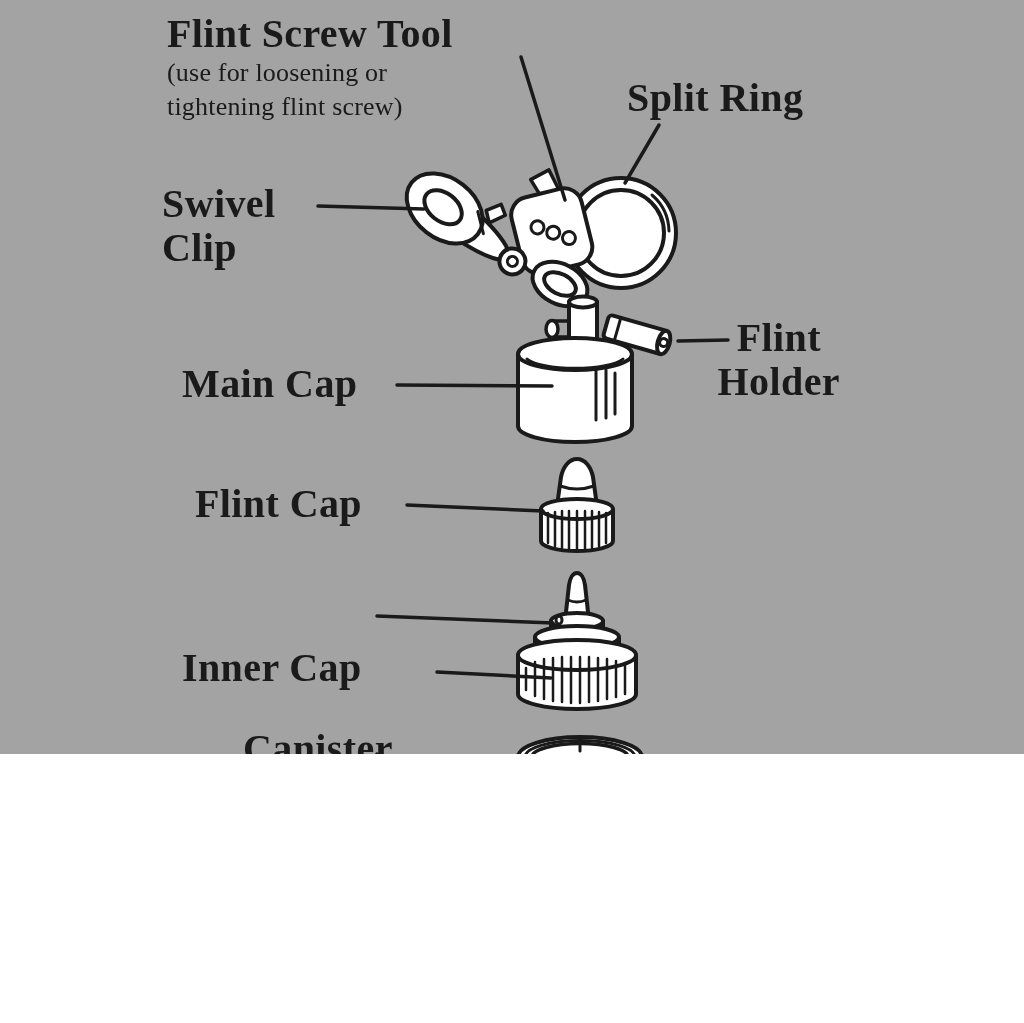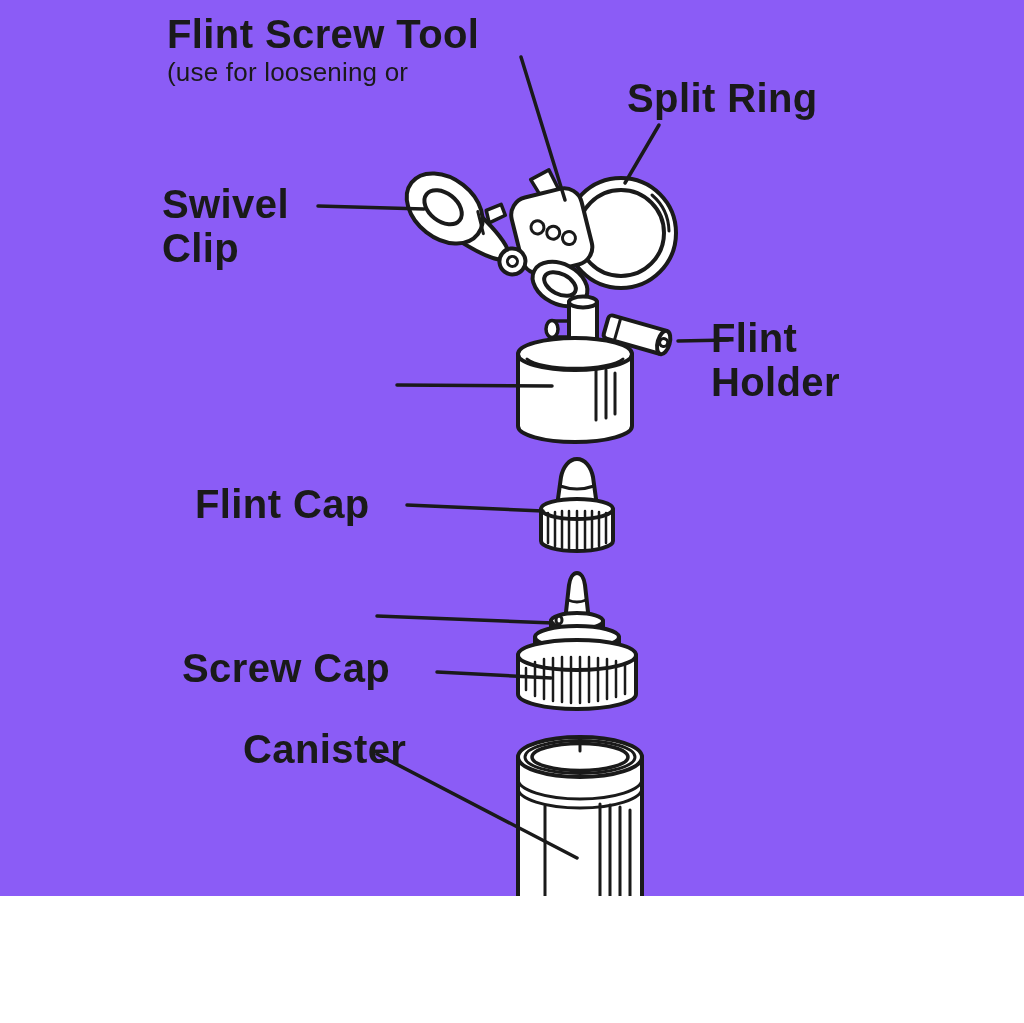--- a/index.html
+++ b/index.html
@@ -1,30 +1,30 @@
 <!DOCTYPE html>
 <html style="--ink: #1a1a1a; --bg: #ffffff;"><head>
 <meta charset="utf-8">
 <style>
   * { margin:0; padding:0; box-sizing:border-box; }
   html,body { background:#ffffff; }
   .stage {
     position:relative;
     width:1024px;
-    height:896px;
-    background:#8b5cf6;
+    height:754px;
+    background:#a3a3a3;
     overflow:hidden;
-    font-family:Liberation Sans, sans-serif;
+    font-family:Liberation Serif, serif;
     color:#1a1a1a;
   }
   .art { position:absolute; inset:0; width:1024px; height:1023px; }
   .label { position:absolute; white-space:nowrap; }
   .t { font-size:40px; font-weight:700; line-height:1.1; letter-spacing:0.4px; }
   .n { font-size:26px; font-weight:400; line-height:1.3; letter-spacing:0.2px; }
-  .right { text-align:left; }
+  .right { text-align:center; }
 </style>
 </head>
 <body>
 
 <div class="stage">
 
   <svg class="art" viewBox="0 0 1024 1023" aria-hidden="true">
     <g fill="none" stroke="#1a1a1a" stroke-width="4" stroke-linecap="round" stroke-linejoin="round">
 
       <g>
@@ -150,44 +150,48 @@
         <path d="M 437,672 L 551,678"></path>
         <path d="M 377,754 L 577,858"></path>
       </g>
     </g>
   </svg>
 
   <div class="label" style="left:167px; top:12px;">
     <div class="t">Flint Screw Tool</div>
     <div class="n">
       <div>(use for loosening or</div>
+      <div>tightening flint screw)</div>
     </div>
   </div>
 
   <div class="label" style="left:162px; top:182px;">
     <div class="t">Swivel</div>
     <div class="t">Clip</div>
   </div>
 
   <div class="label" style="left:627px; top:76px;">
     <div class="t">Split Ring</div>
   </div>
 
+  <div class="label" style="left:182px; top:362px;">
+    <div class="t">Main Cap</div>
+  </div>
 
   <div class="label right" style="right:184px; top:316px;">
     <div class="t">Flint</div>
     <div class="t">Holder</div>
   </div>
 
   <div class="label" style="left:195px; top:482px;">
     <div class="t">Flint Cap</div>
   </div>
 
 
   <div class="label" style="left:182px; top:646px;">
-    <div class="t">Screw Cap</div>
+    <div class="t">Inner Cap</div>
   </div>
 
   <div class="label" style="left:195px; top:727px;margin-left:48px;">
     <div class="t">Canister</div>
   </div>
 
 </div>
 
 </body></html>

